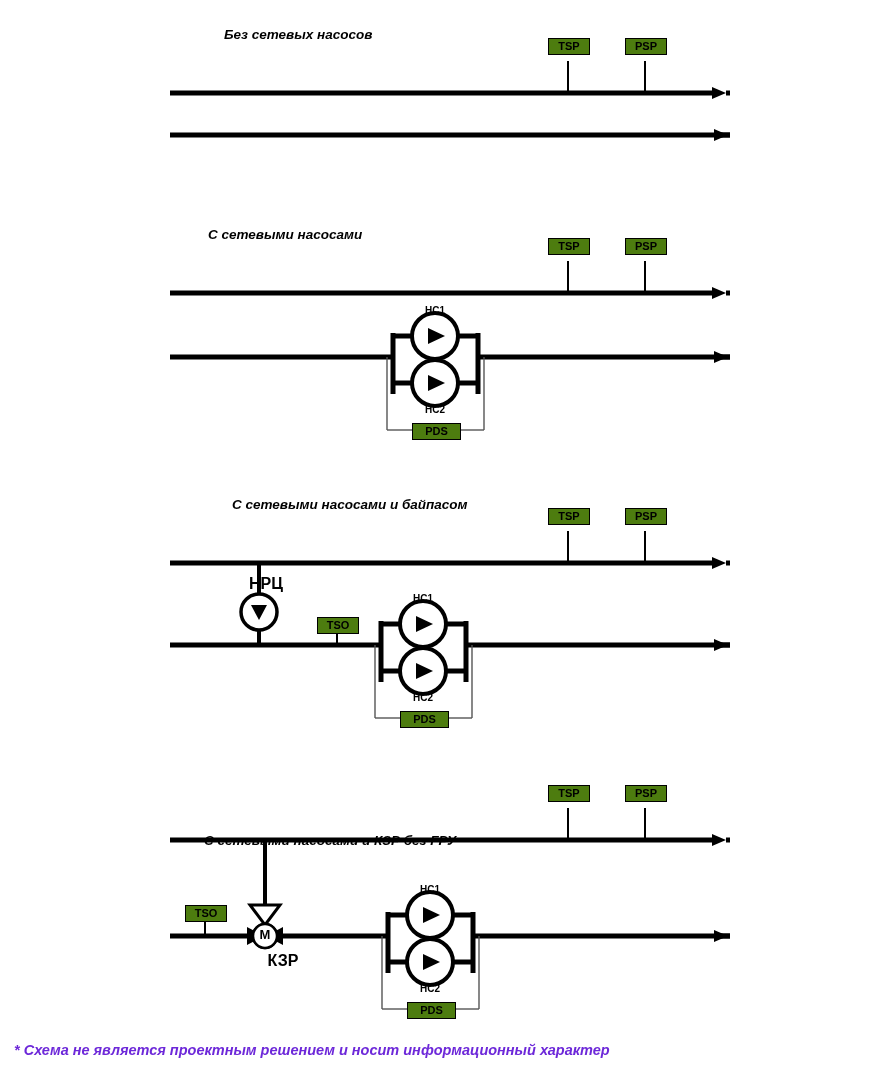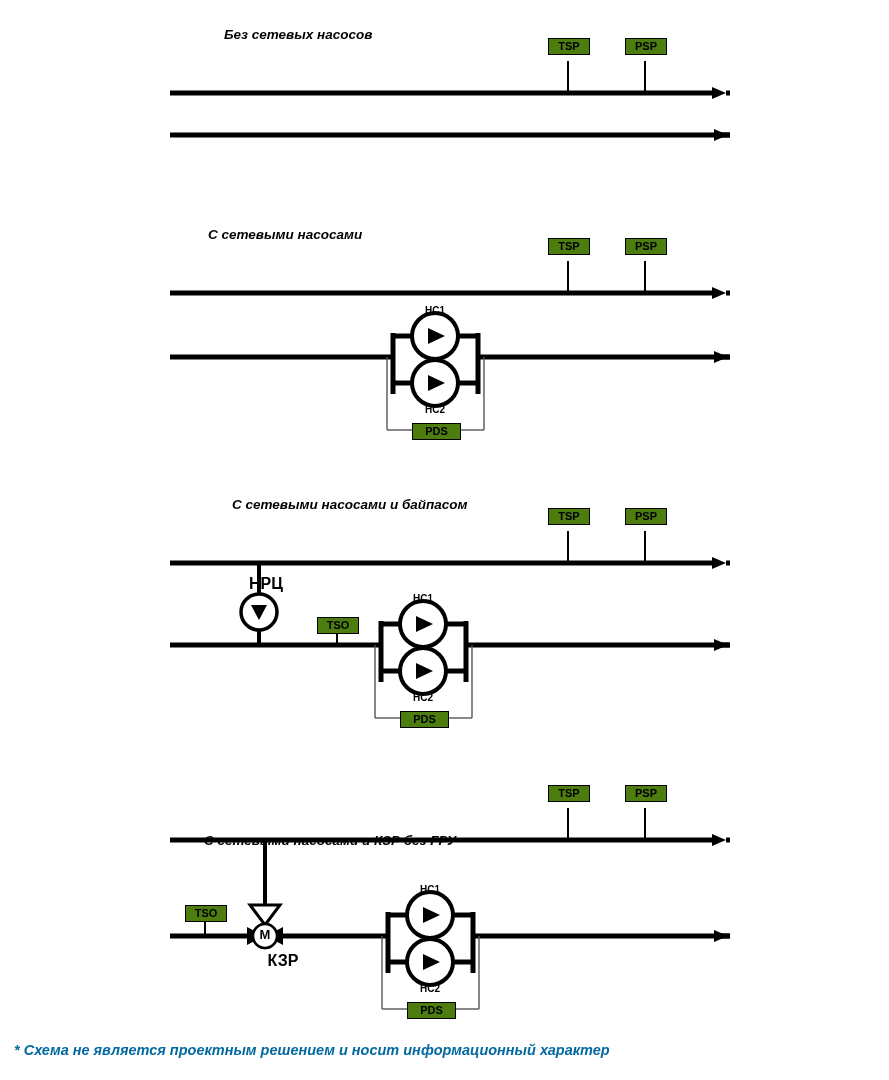--- a/index.html
+++ b/index.html
@@ -49,21 +49,21 @@
     text-align: center;
     white-space: nowrap;
     color: #000;
   }
   .footnote {
     position: absolute;
     font-style: italic;
     font-weight: bold;
     font-size: 14.5px;
     white-space: nowrap;
-    color: #0369a1;
+    color: #6d28d9;
     text-align: center;
   }
   .pump-label {
     position: absolute;
     font-size: 10px;
     font-weight: bold;
     text-align: center;
     white-space: nowrap;
   }
 </style>

